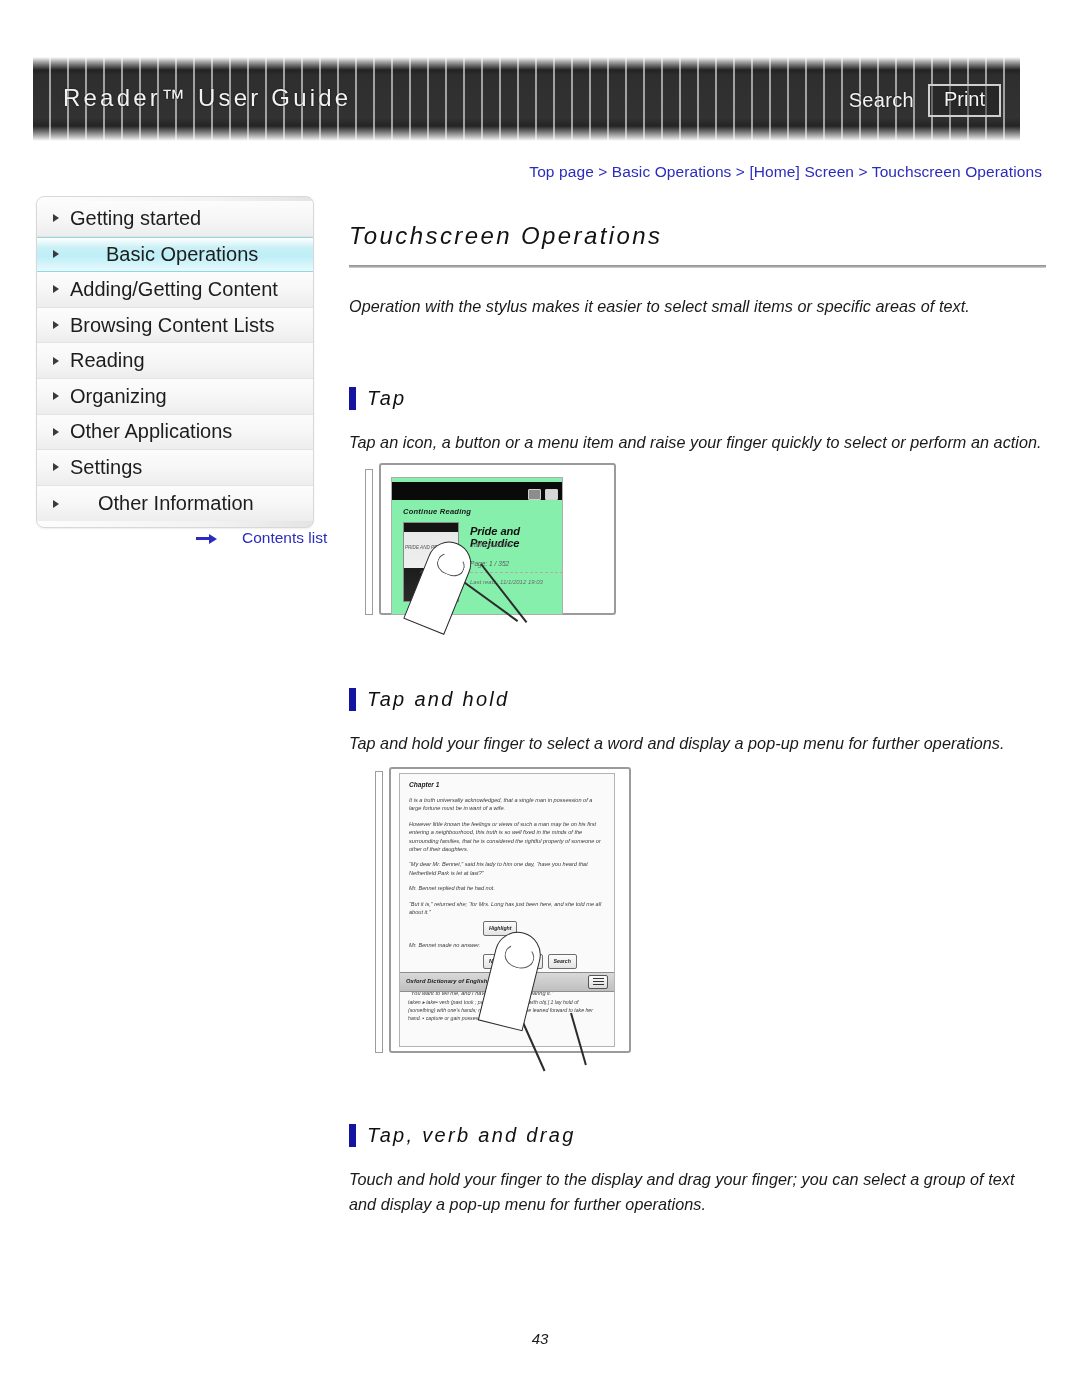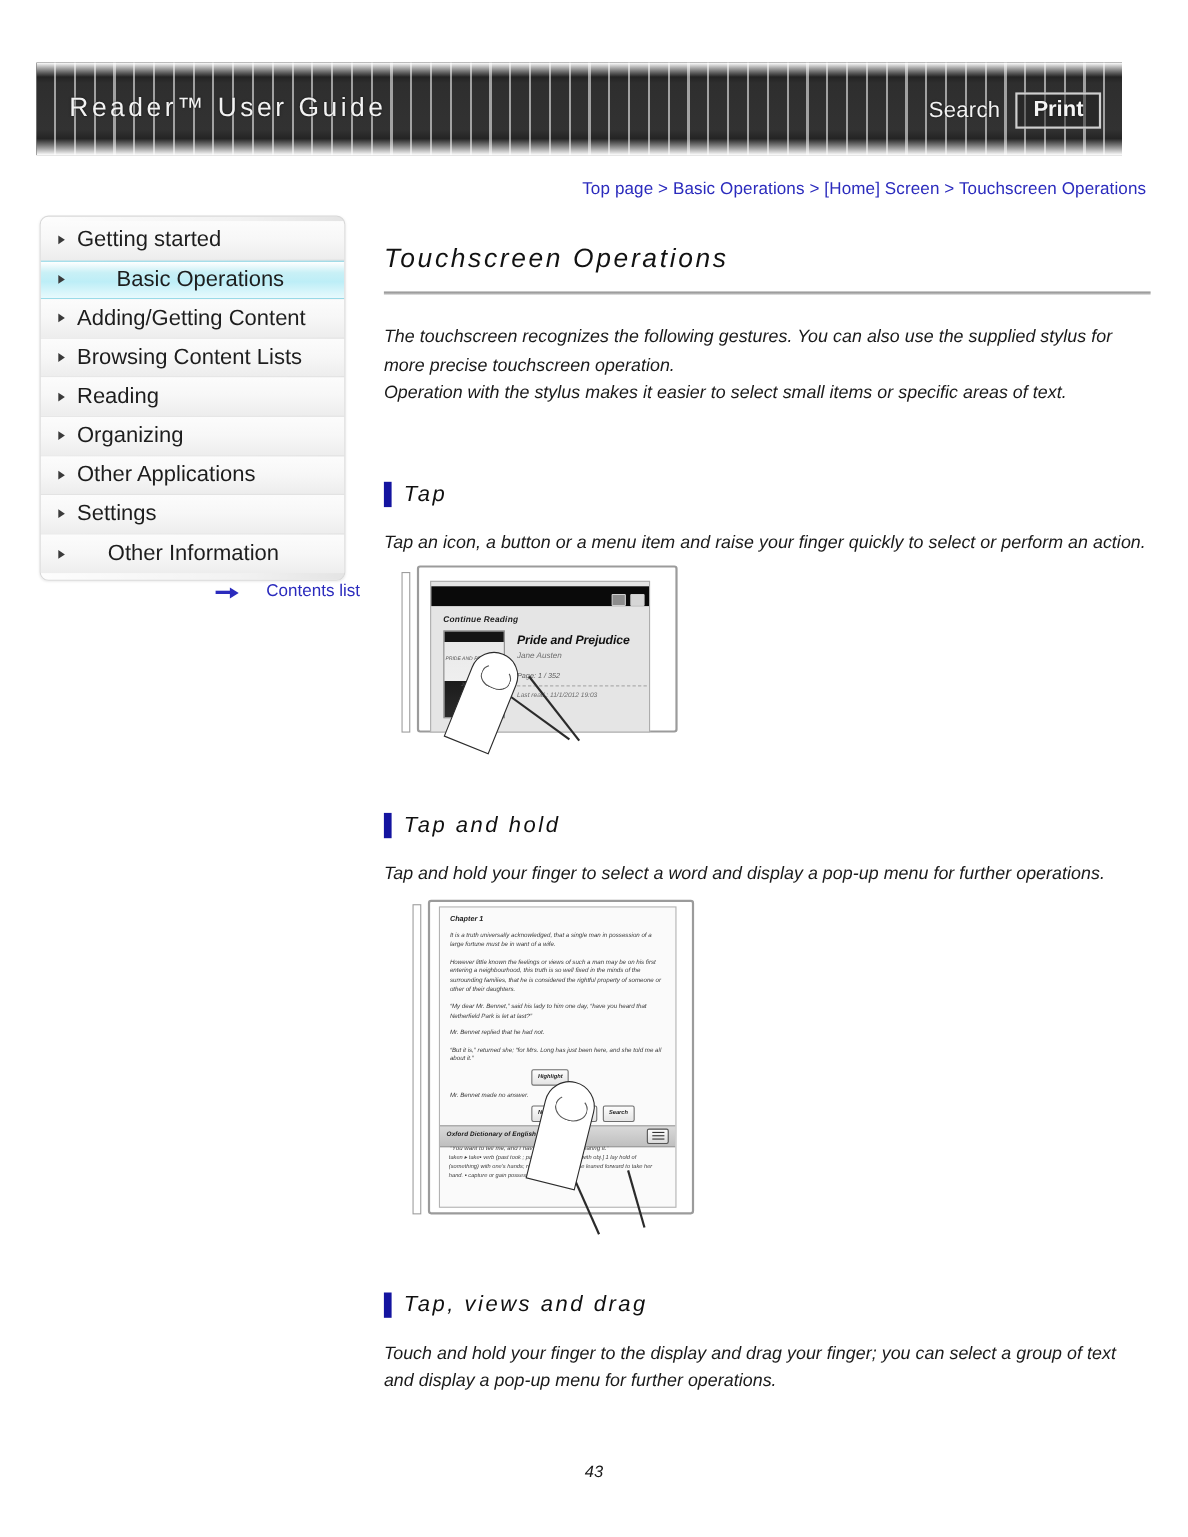--- a/index.html
+++ b/index.html
@@ -72,21 +72,20 @@
     cursor: pointer;
   }
   .print-button {
     color: #f4f4f4;
     font-size: 20px;
     border: 2px solid #cfcfcf;
     padding: 2px 14px 4px 14px;
     background: rgba(30,30,30,0.45);
     cursor: pointer;
     text-shadow: 0 0 2px rgba(0,0,0,0.7);
-    font-weight: bold;
   }
 
   
   .breadcrumb {
     position: absolute;
     right: 38px;
     top: 163px;
     font-size: 15.5px;
     color: #2b2bbd;
     white-space: nowrap;
@@ -237,22 +236,22 @@
   .dev1-bezelL {
     position: absolute;
     left: 0; top: 6px;
     width: 8px; height: 146px;
     background: #ffffff;
     border: 1.5px solid #9d9d9d;
   }
   .dev1-screen {
     position: absolute;
     left: 26px; top: 14px;
-    width: 200px; height: 138px;
-    background: #e5e5e5;
+    width: 172px; height: 138px;
+    background: #86efac;
     border: 1.5px solid #adadad;
     overflow: hidden;
   }
   .dev1-topbar {
     position: absolute;
     left: 0; top: 4px;
     width: 100%; height: 18px;
     background: #0a0a0a;
   }
   .dev1-topicons {
@@ -583,21 +582,20 @@
 <div class="contents-link">
   <span class="arrow-right-icon"></span>
   <span>Contents list</span>
 </div>
 
 <div class="main">
 
   <div class="page-title">Touchscreen Operations</div>
   <div class="title-rule"></div>
 
-  <div class="body-text">The touchscreen recognizes the following gestures. You can also use the supplied stylus for more precise touchscreen operation.</div>
   <div class="body-text">Operation with the stylus makes it easier to select small items or specific areas of text.</div>
 
   <div class="spacer-34"></div>
 
   <div class="section-heading">
     <span class="heading-bar"></span>
     <span>Tap</span>
   </div>
   <div class="spacer-20"></div>
   <div class="body-text">Tap an icon, a button or a menu item and raise your finger quickly to select or perform an action.</div>
@@ -672,20 +670,20 @@
     </div>
     <div class="finger2"></div>
     <div class="finger2-l1"></div>
     <div class="finger2-l2"></div>
   </div>
 
   <div class="spacer-34"></div>
 
   <div class="section-heading">
     <span class="heading-bar"></span>
-    <span>Tap, views and drag</span>
+    <span>Tap, verb and drag</span>
   </div>
   <div class="spacer-20"></div>
   <div class="body-text">Touch and hold your finger to the display and drag your finger; you can select a group of text and display a pop-up menu for further operations.</div>
 
 </div>
 
 <div class="page-number">43</div>
 
 </body></html>

